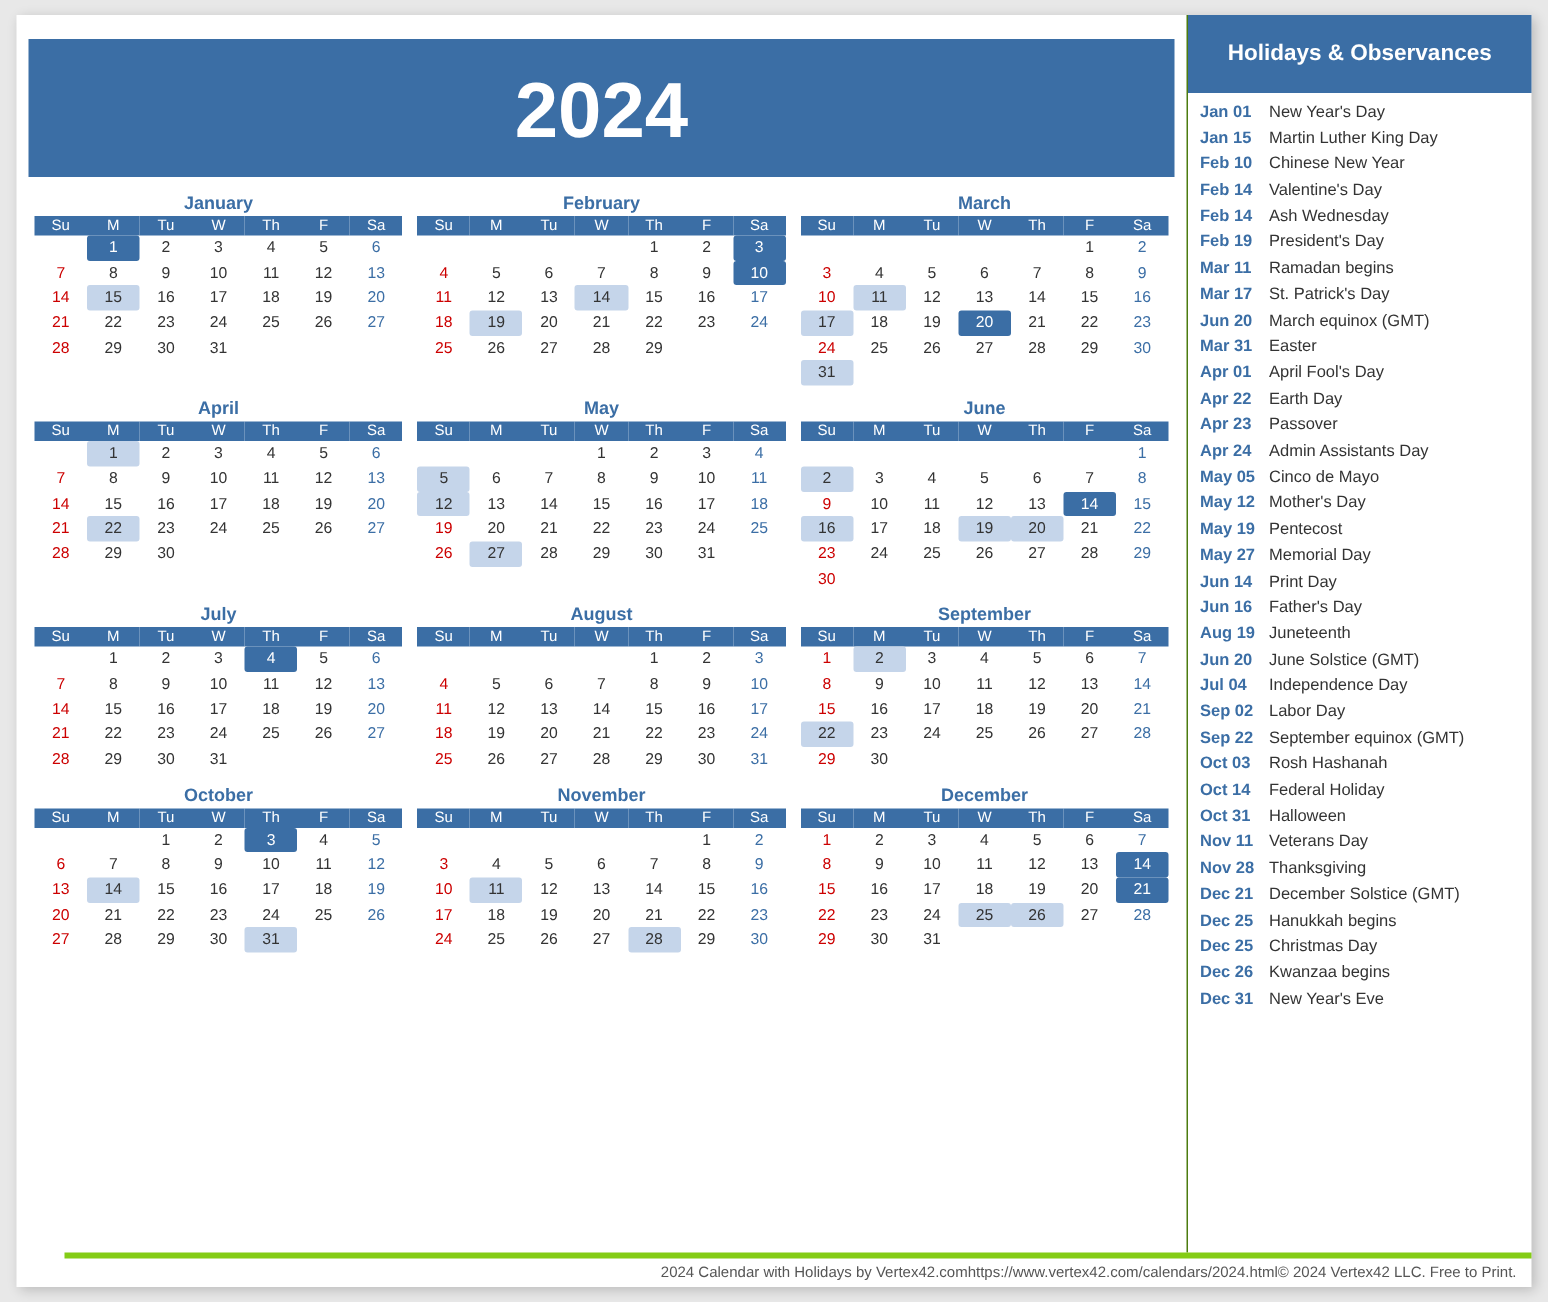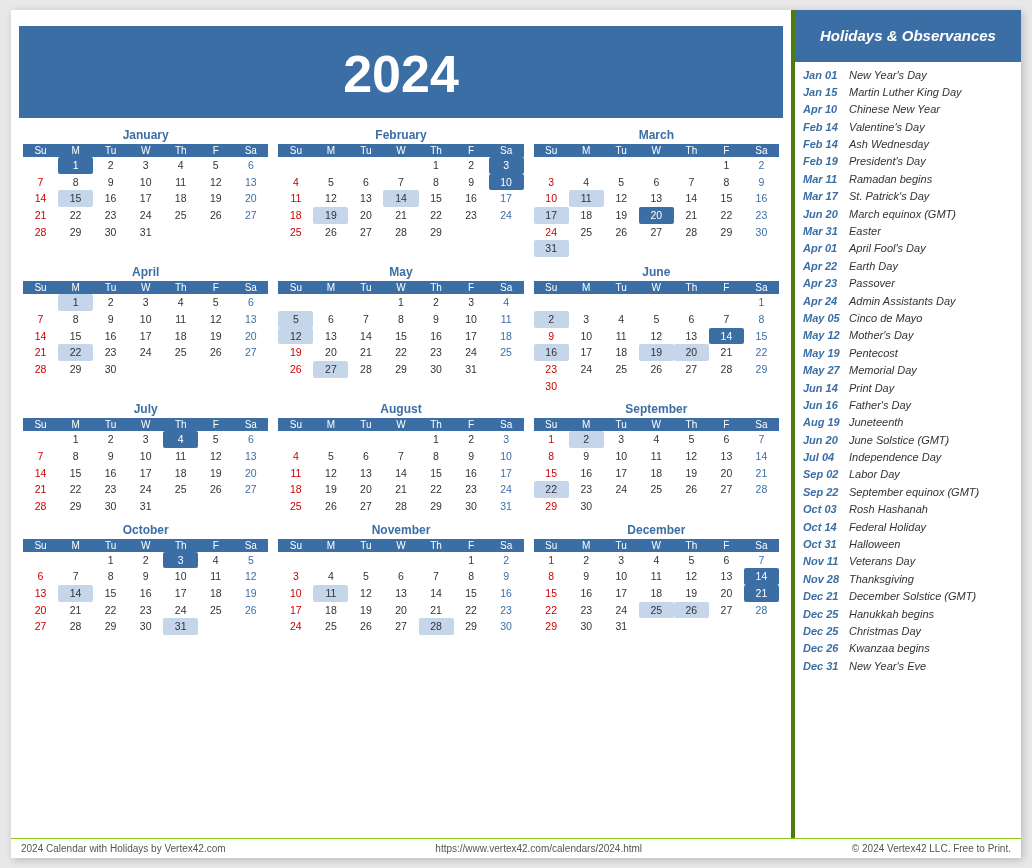--- a/index.html
+++ b/index.html
@@ -84,23 +84,22 @@
     }
     .month-table td.highlight-light {
       background: #c5d5ea;
       color: #333;
       border-radius: 2px;
     }
 
     
     .sidebar {
       width: 230px;
-      border-left: 4px solid #4d7c0f;
+      border-left: 1px solid #4d7c0f;
       padding: 0;
-      font-style: italic;
     }
     .sidebar-header {
       background: #3b6ea5;
       color: #fff;
       text-align: center;
       font-size: 15px;
       font-weight: bold;
       padding: 16px 10px;
       line-height: 1.3;
     }
@@ -119,26 +118,27 @@
       font-weight: bold;
       min-width: 42px;
       font-size: 11px;
     }
     .holiday-name {
       color: #333;
     }
 
     .footer {
       display: flex;
-      justify-content: space-between;
+      justify-content: flex-end;
       align-items: center;
       padding: 4px 10px;
       font-size: 10px;
       color: #555;
-      border-top: 1px solid #84cc16;
+      border-top: 4px solid #84cc16;
+      margin-left: 32px;
     }
   </style>
 </head>
 <body>
 
 <div class="page">
   <div class="main-content">
     <div class="calendar-section">
       <div class="header-banner">
         <span>2024</span>
@@ -927,21 +927,21 @@
       <div class="holiday-list" id="holiday-list">
       <div class="holiday-item">
             <span class="holiday-date">Jan 01</span>
             <span class="holiday-name">New Year's Day</span>
           </div>
           <div class="holiday-item">
             <span class="holiday-date">Jan 15</span>
             <span class="holiday-name">Martin Luther King Day</span>
           </div>
           <div class="holiday-item">
-            <span class="holiday-date">Apr 10</span>
+            <span class="holiday-date">Feb 10</span>
             <span class="holiday-name">Chinese New Year</span>
           </div>
           <div class="holiday-item">
             <span class="holiday-date">Feb 14</span>
             <span class="holiday-name">Valentine's Day</span>
           </div>
           <div class="holiday-item">
             <span class="holiday-date">Feb 14</span>
             <span class="holiday-name">Ash Wednesday</span>
           </div>

